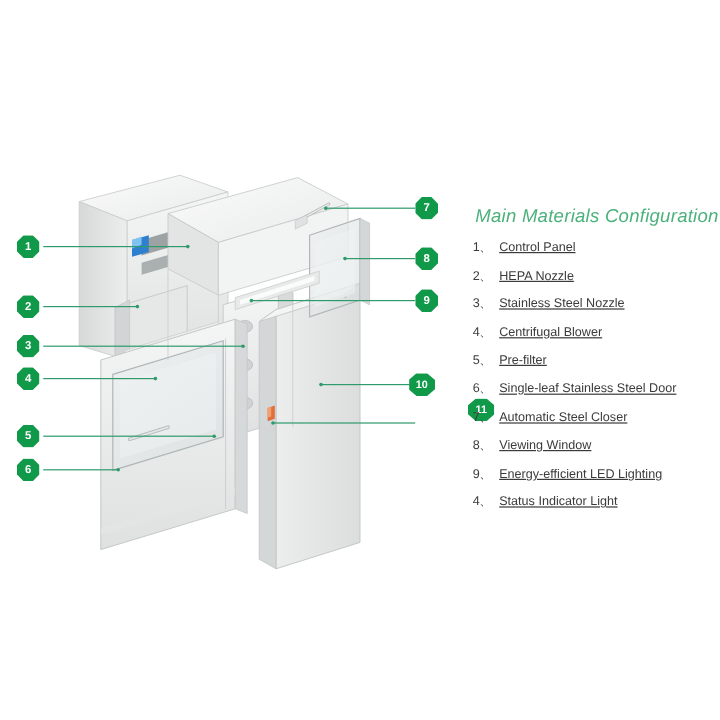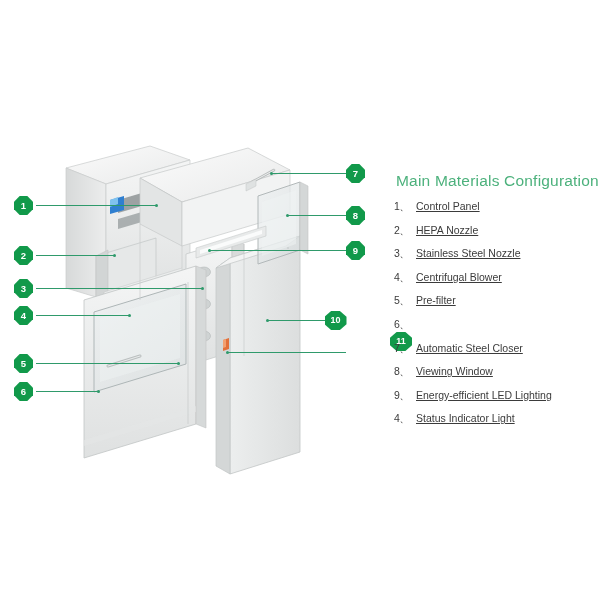--- a/index.html
+++ b/index.html
@@ -17,20 +17,21 @@
     position:absolute;
     left:394px;top:172px;
     width:206px;
   }
   .legend-title{
     color:#4cb17c;
     font-size:15.5px;
     letter-spacing:.2px;
     white-space:nowrap;
     margin:0 0 11px 2px;
+    font-style:italic;
   }
   .legend-list{list-style:none;margin:0;padding:0;}
   .legend-row{
     display:flex;
     align-items:baseline;
     font-size:10.5px;
     color:#3b3b3b;
     line-height:1;
     height:23.6px;
   }
@@ -229,21 +230,21 @@
   <div class="badge" style="left:14px;top:196px;">1</div>
   <div class="badge" style="left:14px;top:246px;">2</div>
   <div class="badge" style="left:14px;top:279px;">3</div>
   <div class="badge" style="left:14px;top:306px;">4</div>
   <div class="badge" style="left:14px;top:354px;">5</div>
   <div class="badge" style="left:14px;top:382px;">6</div>
 
   <div class="badge" style="left:346px;top:164px;">7</div>
   <div class="badge" style="left:346px;top:206px;">8</div>
   <div class="badge" style="left:346px;top:241px;">9</div>
-  <div class="badge wide" style="left:326px;top:311px;">10</div>
+  <div class="badge wide" style="left:342px;top:311px;">10</div>
   <div class="badge wide" style="left:346px;top:332px;margin-left:44px;">11</div>
 
   <div class="legend">
     <div class="legend-title">Main Materials Configuration</div>
     <ul class="legend-list">
       <li class="legend-row">
         <span class="legend-num">1、</span>
         <span class="legend-label">Control Panel</span>
       </li>
       <li class="legend-row">
@@ -257,20 +258,21 @@
       <li class="legend-row">
         <span class="legend-num">4、</span>
         <span class="legend-label">Centrifugal Blower</span>
       </li>
       <li class="legend-row">
         <span class="legend-num">5、</span>
         <span class="legend-label">Pre-filter</span>
       </li>
       <li class="legend-row">
         <span class="legend-num">6、</span>
+        <span class="legend-label">Single-leaf Stainless Steel Door</span>
       </li>
       <li class="legend-row">
         <span class="legend-num">7、</span>
         <span class="legend-label">Automatic Steel Closer</span>
       </li>
       <li class="legend-row">
         <span class="legend-num">8、</span>
         <span class="legend-label">Viewing Window</span>
       </li>
       <li class="legend-row">

